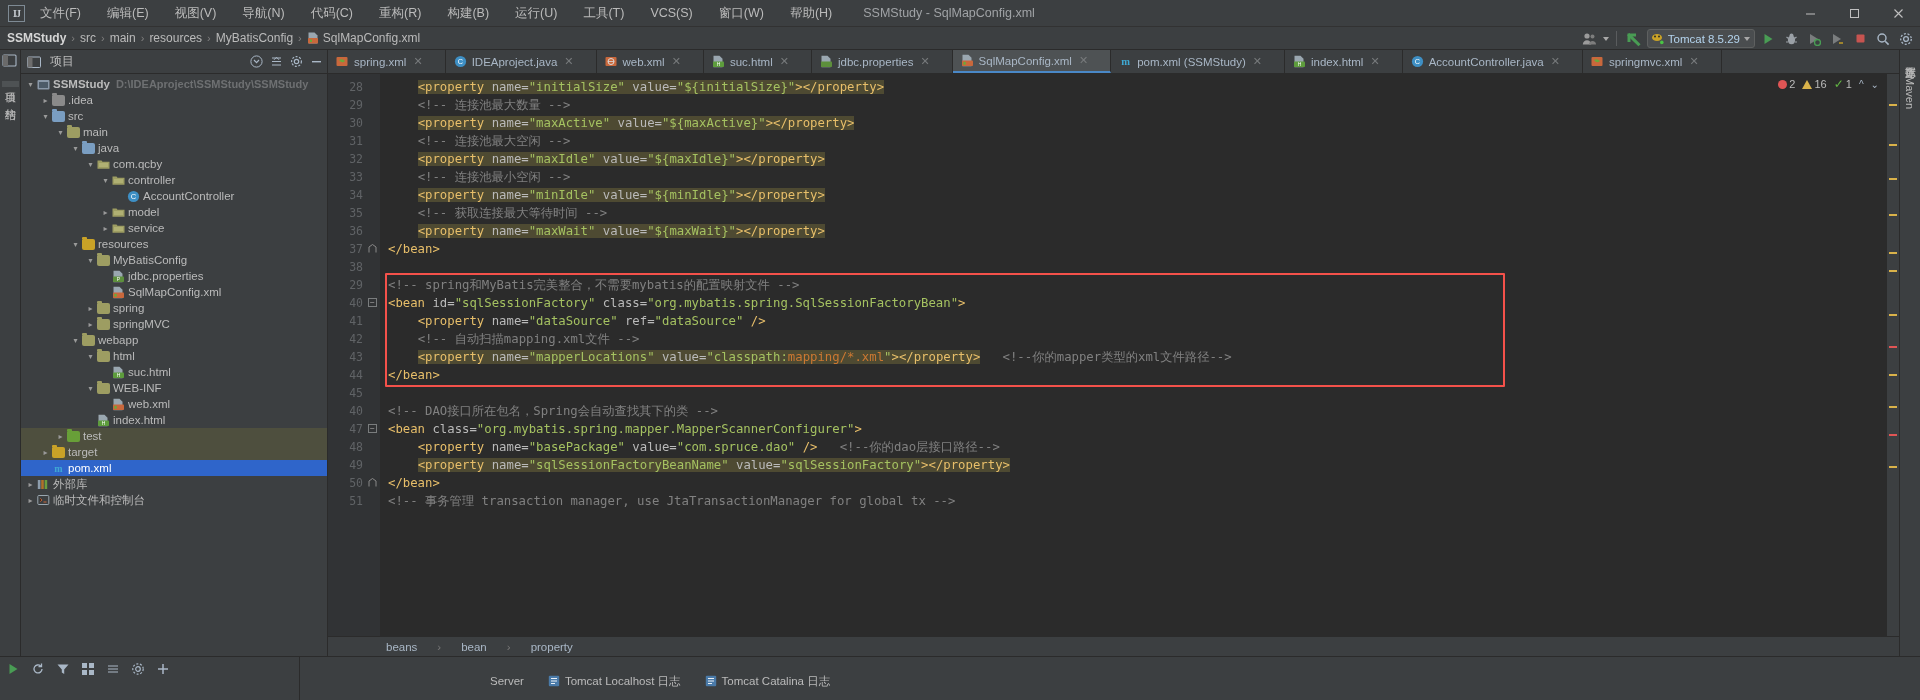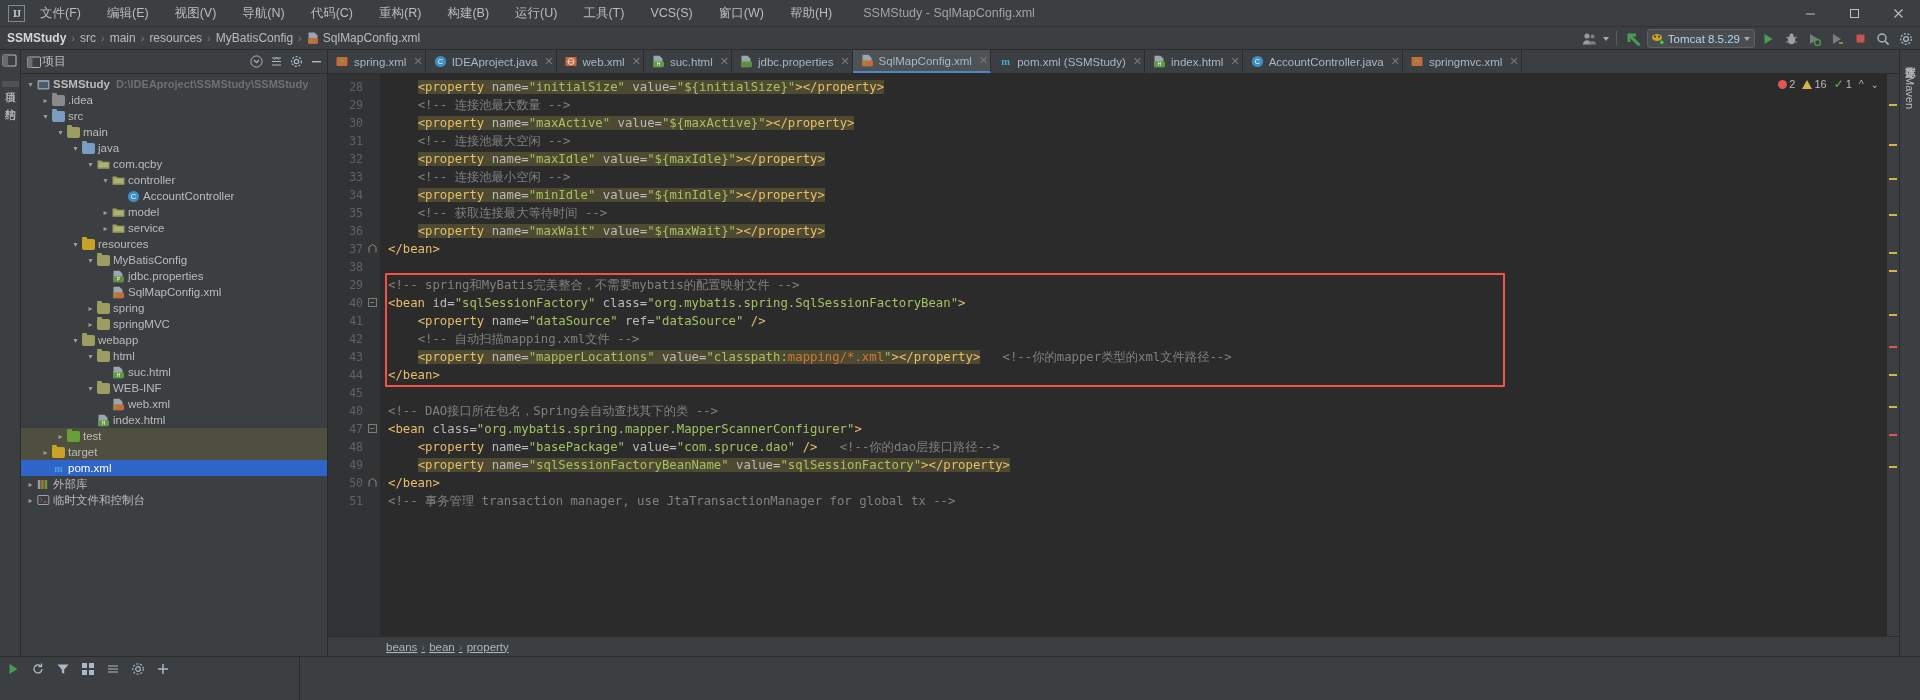--- a/index.html
+++ b/index.html
@@ -69,21 +69,21 @@
     width: 21px; background: #3c3f41; border-left: 1px solid #2b2b2b;
     display: flex; flex-direction: column; align-items: center; padding-top: 5px; gap: 12px; flex: 0 0 21px;
   }
 
   
   .project-panel { width: 307px; background: #3c3f41; display: flex; flex-direction: column; flex: 0 0 307px; border-right: 1px solid #2b2b2b;}
   .pp-header {
     height: 24px; display: flex; align-items: center; padding-left: 6px;
     border-bottom: 1px solid #2b2b2b; position: relative;
   }
-  .pp-title { color: #bbbbbb; font-size: 12px; margin-left: 1px; }
+  .pp-title { color: #bbbbbb; font-size: 12px; margin-left: 9px; }
   .pp-actions { position: absolute; right: 4px; display: flex; align-items: center; gap: 7px; }
   .tree { flex: 1 1 auto; overflow: hidden; padding-top: 2px; background: #3c3f41; }
   .trow { height: 16px; display: flex; align-items: center; font-size: 11.5px; color: #bbbbbb; white-space: nowrap; padding-left: 4px; }
   .trow.sel { background: #2f65ca; color: #ffffff; }
   .trow.hl { background: #4e4f3e; }
   .arrow { width: 11px; height: 11px; display: inline-flex; align-items: center; justify-content: center; color: #9a9a9a; font-size: 8px; flex: 0 0 11px;}
   .ico { width: 14px; height: 13px; margin-right: 3px; flex: 0 0 14px; display:inline-flex; align-items:center; justify-content:center;}
   .path-note { color: #6e7072; font-size: 11px; margin-left: 6px; font-weight: bold; }
 
   
@@ -98,21 +98,21 @@
   .f-ico.gray { background: #8a8a8a; }
   .f-ico.gray::before { background: #8a8a8a; }
 
   
   .editor-area { flex: 1 1 auto; display: flex; flex-direction: column; min-width: 0; background: #2b2b2b; }
   .tabs-row {
     height: 24px; background: #3c3f41; display: flex; align-items: stretch; flex: 0 0 24px;
     border-bottom: 1px solid #2b2b2b; overflow: hidden;
   }
   .etab {
-    display: flex; align-items: center; padding: 0 2px 0 8px; gap: 5px;
+    display: flex; align-items: center; padding: 0 22px 0 8px; gap: 5px;
     font-size: 11.5px; color: #a9b7c6; border-right: 1px solid #2b2b2b; white-space: nowrap;
   }
   .etab.active { background: #4e5254; border-bottom: 2px solid #4a88c7; }
   .etab .x { color: #777a7c; font-size: 11px; margin-left: 2px; }
 
   .notice-bar {
     height: 19px; background: #4e4f3e; display: flex; align-items: center;
     padding: 0 6px; font-size: 11.5px; color: #b9b9b9; flex: 0 0 19px; position: relative;
   }
   .notice-right { position: absolute; right: 6px; display: flex; align-items: center; gap: 6px; }
@@ -155,23 +155,22 @@
   .err-chip {
     position: absolute; top: 3px; right: 20px; display: flex; align-items: center; gap: 7px;
     font-size: 11px; color: #bbbbbb; z-index: 5;
   }
   .chip { display: flex; align-items: center; gap: 2px; }
   .dot { width: 9px; height: 9px; border-radius: 50%; display:inline-block;}
 
   
   .editor-crumbs {
     height: 20px; background: #3c3f41; display: flex; align-items: center;
-    padding-left: 58px; font-size: 11.5px; color: #a9b7c6; flex: 0 0 20px; gap: 4px;
+    padding-left: 58px; font-size: 11.5px; color: #a9b7c6; flex: 0 0 20px; gap: 20px;
     border-top: 1px solid #2b2b2b;
-    text-decoration: underline;
   }
   .ecrumb-sep { color: #777; }
 
   
   .services-bar {
     height: 22px; background: #3c3f41; display: flex; align-items: center;
     padding-left: 8px; font-size: 12px; color: #bbbbbb; flex: 0 0 22px;
     border-top: 1px solid #2b2b2b; position: relative;
   }
   .services-right { position: absolute; right: 6px; display:flex; align-items:center; gap: 8px; }
@@ -855,16 +854,39 @@
             <circle cx="7" cy="7" r="2.3" fill="none" stroke="#a9b7c6" stroke-width="1.2"></circle>
             <circle cx="7" cy="7" r="5.2" fill="none" stroke="#a9b7c6" stroke-width="1.2" stroke-dasharray="2 1.7"></circle>
           </svg>
         </span>
       <span>
           <svg width="14" height="14" viewBox="0 0 14 14">
             <path d="M7 2 L7 12 M2 7 L12 7" stroke="#a9b7c6" stroke-width="1.5"></path>
           </svg>
         </span>
     </div>
+    <div class="svc-right" id="svctabs">
+        <span class="svc-item">
+          <span>Server</span>
+        </span>
+        <span class="svc-item">
+          <span>
+            <svg width="12" height="12" viewBox="0 0 12 12">
+              <rect x="0.8" y="0.8" width="10.4" height="10.4" rx="1" fill="#4a7aa8"></rect>
+              <path d="M3 3.5 h6 M3 6 h6 M3 8.5 h4" stroke="#fff" stroke-width="0.9"></path>
+            </svg>
+          </span>
+          <span>Tomcat Localhost 日志</span>
+        </span>
+        <span class="svc-item">
+          <span>
+            <svg width="12" height="12" viewBox="0 0 12 12">
+              <rect x="0.8" y="0.8" width="10.4" height="10.4" rx="1" fill="#4a7aa8"></rect>
+              <path d="M3 3.5 h6 M3 6 h6 M3 8.5 h4" stroke="#fff" stroke-width="0.9"></path>
+            </svg>
+          </span>
+          <span>Tomcat Catalina 日志</span>
+        </span>
+      </div>
   </div>
 
   <div class="statusbar"></div>
 </div>
 
 </body></html>

